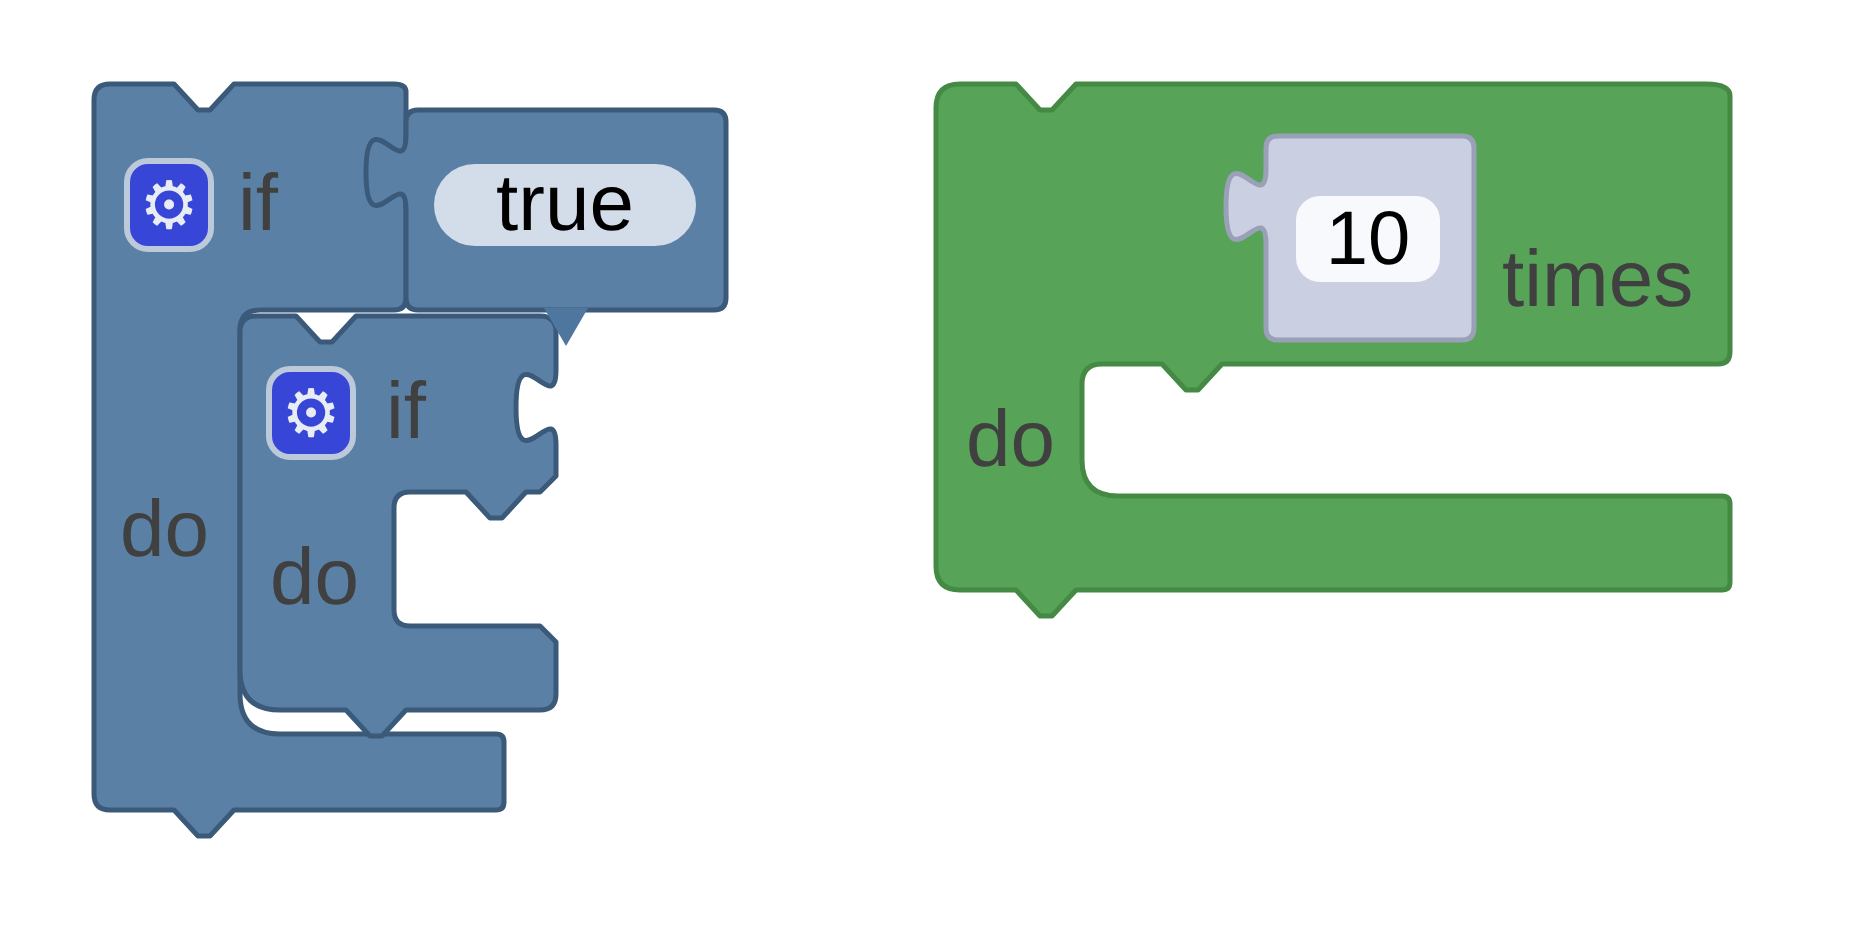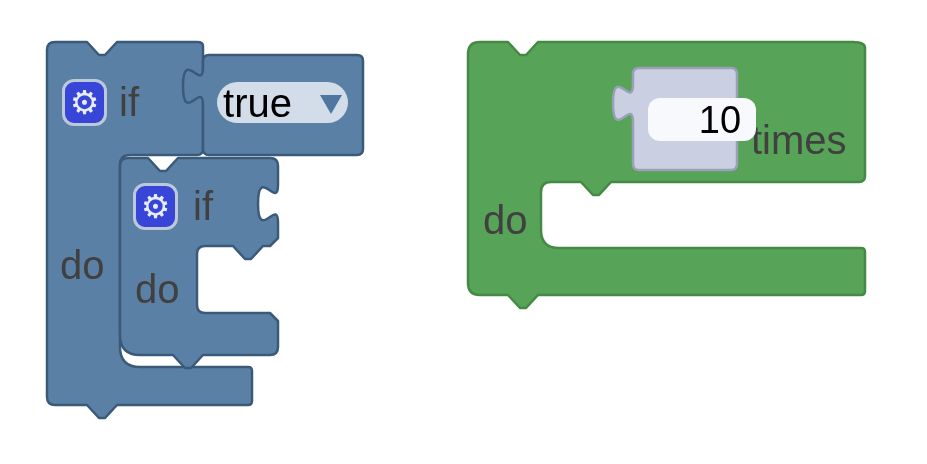--- a/index.html
+++ b/index.html
@@ -9,26 +9,26 @@
   path.block{stroke-width:2.5;stroke-linejoin:round;stroke-linecap:round;}
   path.blue-stroke{stroke:#3b5a7a;}
   path.green-stroke{stroke:#448a44;}
   path.lav-stroke{stroke:#9aa0b8;}
   .lbl{position:absolute;color:#404040;font-size:40px;line-height:44px;white-space:nowrap;}
   .gear-badge{position:absolute;width:45px;height:47px;background:#3746d6;
               border:3px solid #bcc9da;border-radius:12px;box-sizing:border-box;
               display:flex;align-items:center;justify-content:center;}
   .gear-glyph{color:#e8edf5;font-family:"DejaVu Sans",sans-serif;font-size:33px;line-height:33px;}
   .dd-field{position:absolute;left:217px;top:82px;width:131px;height:41px;background:#d3dde9;
-            border-radius:21px;display:flex;align-items:center;justify-content:center;gap:28px;}
+            border-radius:21px;display:flex;align-items:center;gap:28px;flex-direction:column;}
   .dd-text{color:#000000;font-size:40px;line-height:40px;}
   .dd-arrow{width:0;height:0;border-left:11px solid transparent;border-right:11px solid transparent;
             border-top:19px solid #4f769f;margin-top:4px;}
   .num-field{position:absolute;left:648px;top:98px;width:72px;height:43px;background:#f7f9fd;
-             border-radius:12px;display:flex;align-items:center;justify-content:center;padding-left:36px;}
+             border-radius:12px;display:flex;align-items:center;justify-content:center;}
   .num-text{color:#000000;font-size:38px;line-height:38px;}
 </style>
 </head>
 <body>
 
 <div class="stage">
 
   <svg width="927" height="464" viewBox="0 0 927 464">
 
     <path class="block blue-stroke" d="M 55 42 L 87 42 l 12 13 l 6 0 l 12 -13 L 197 42 Q 203 42 203 46 L 203 149 Q 203 155 197 155

